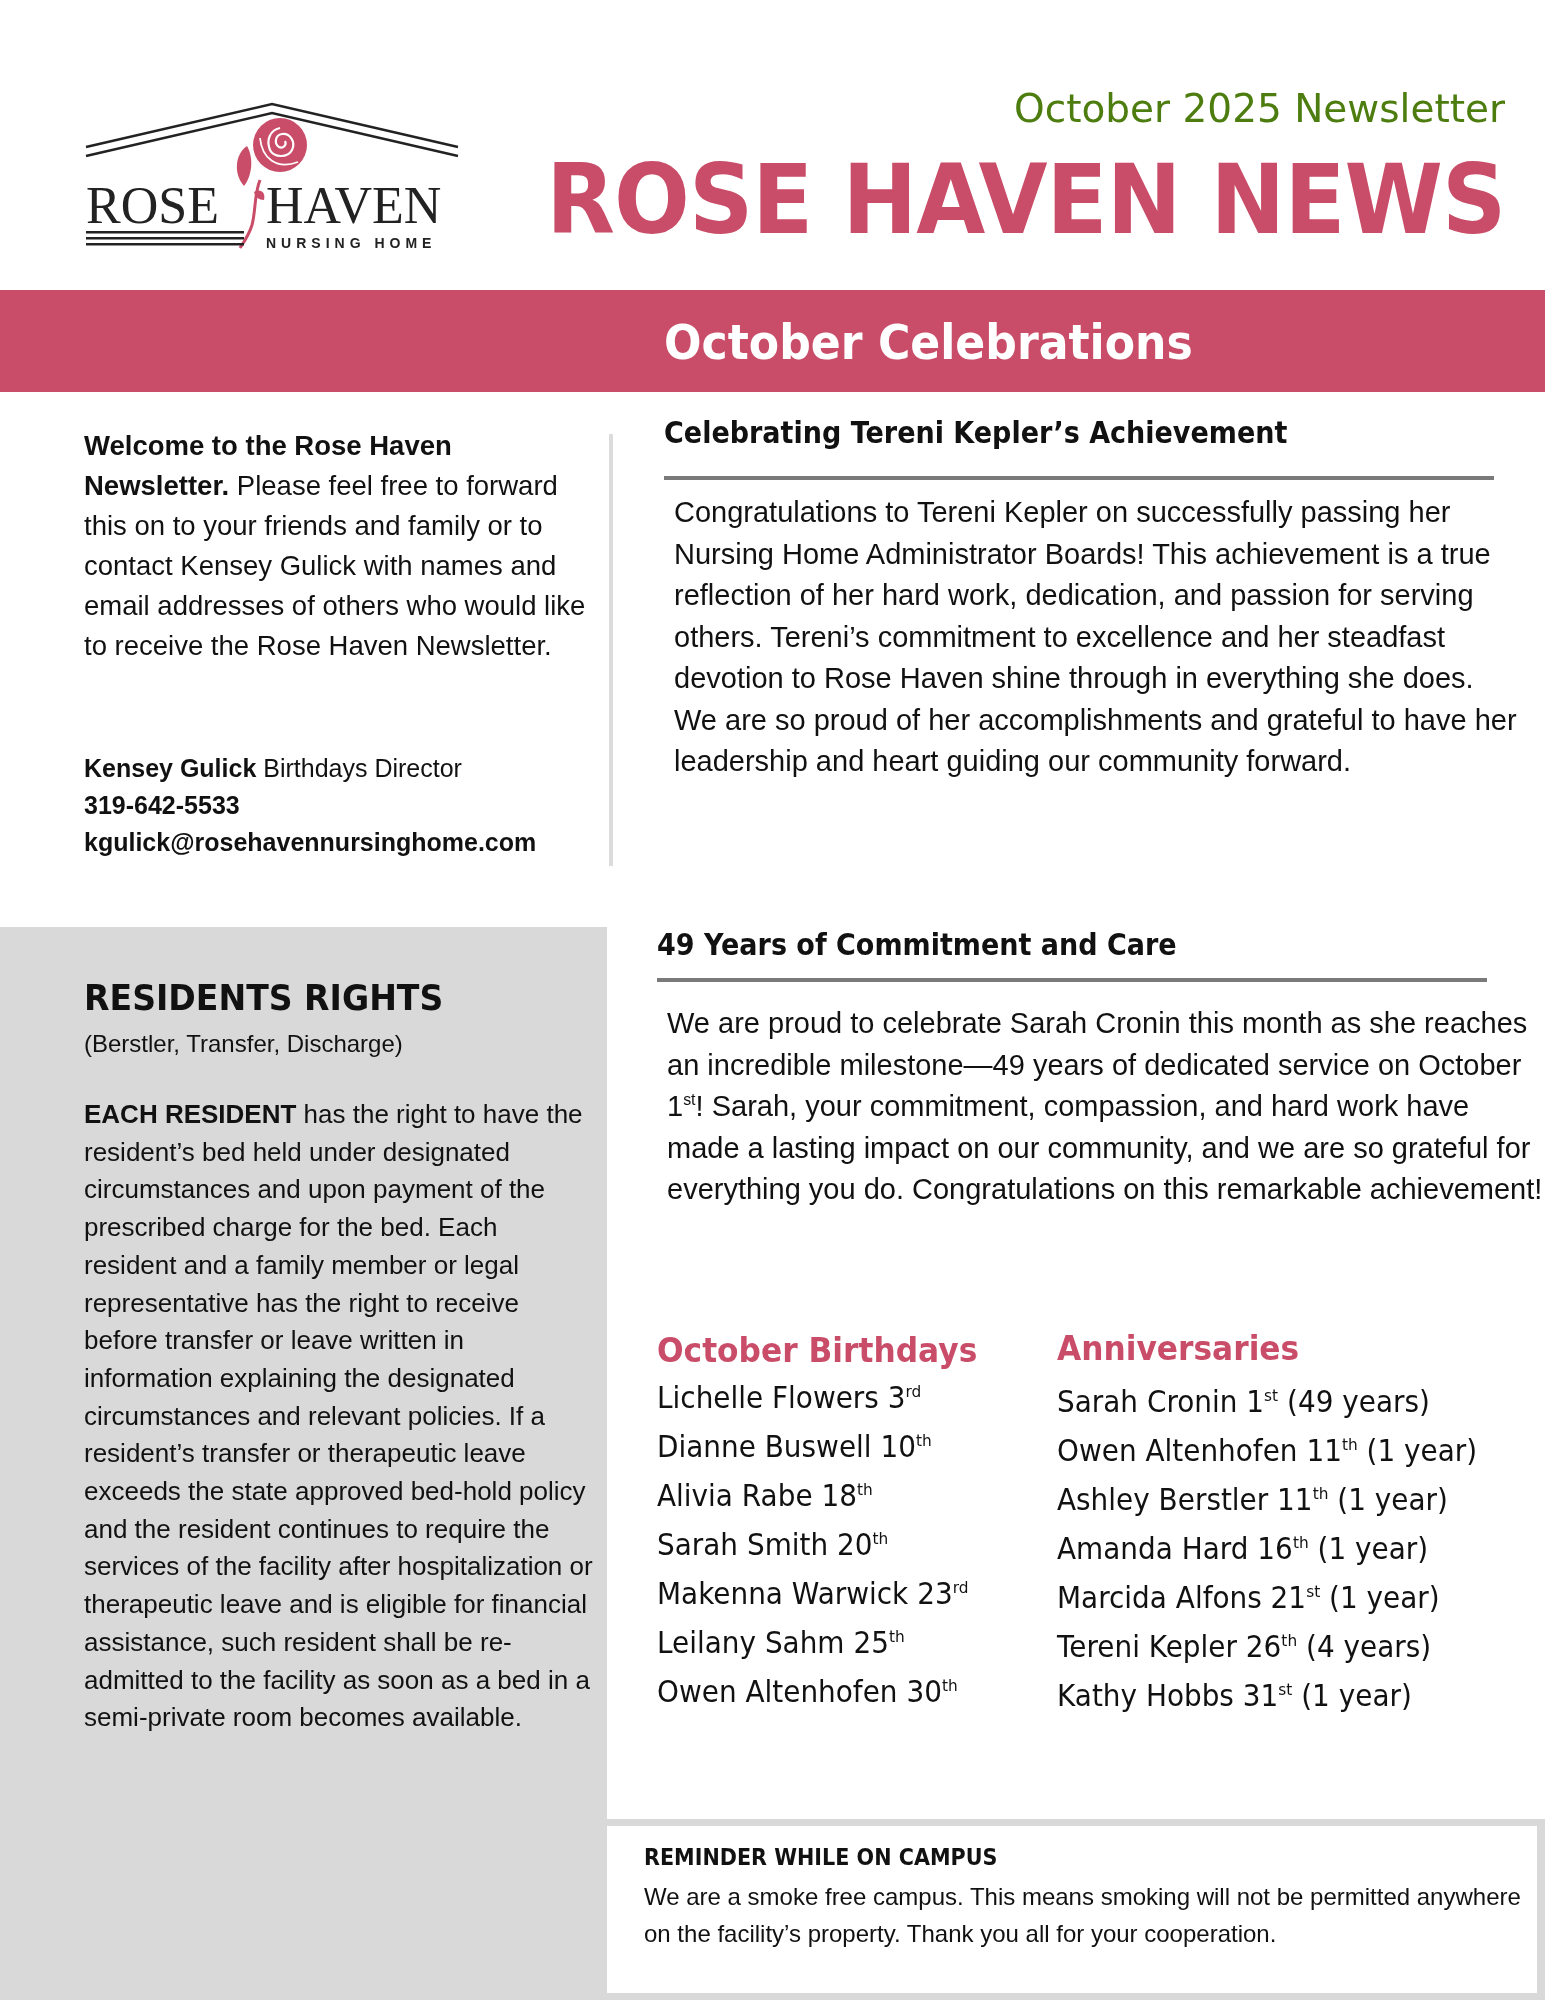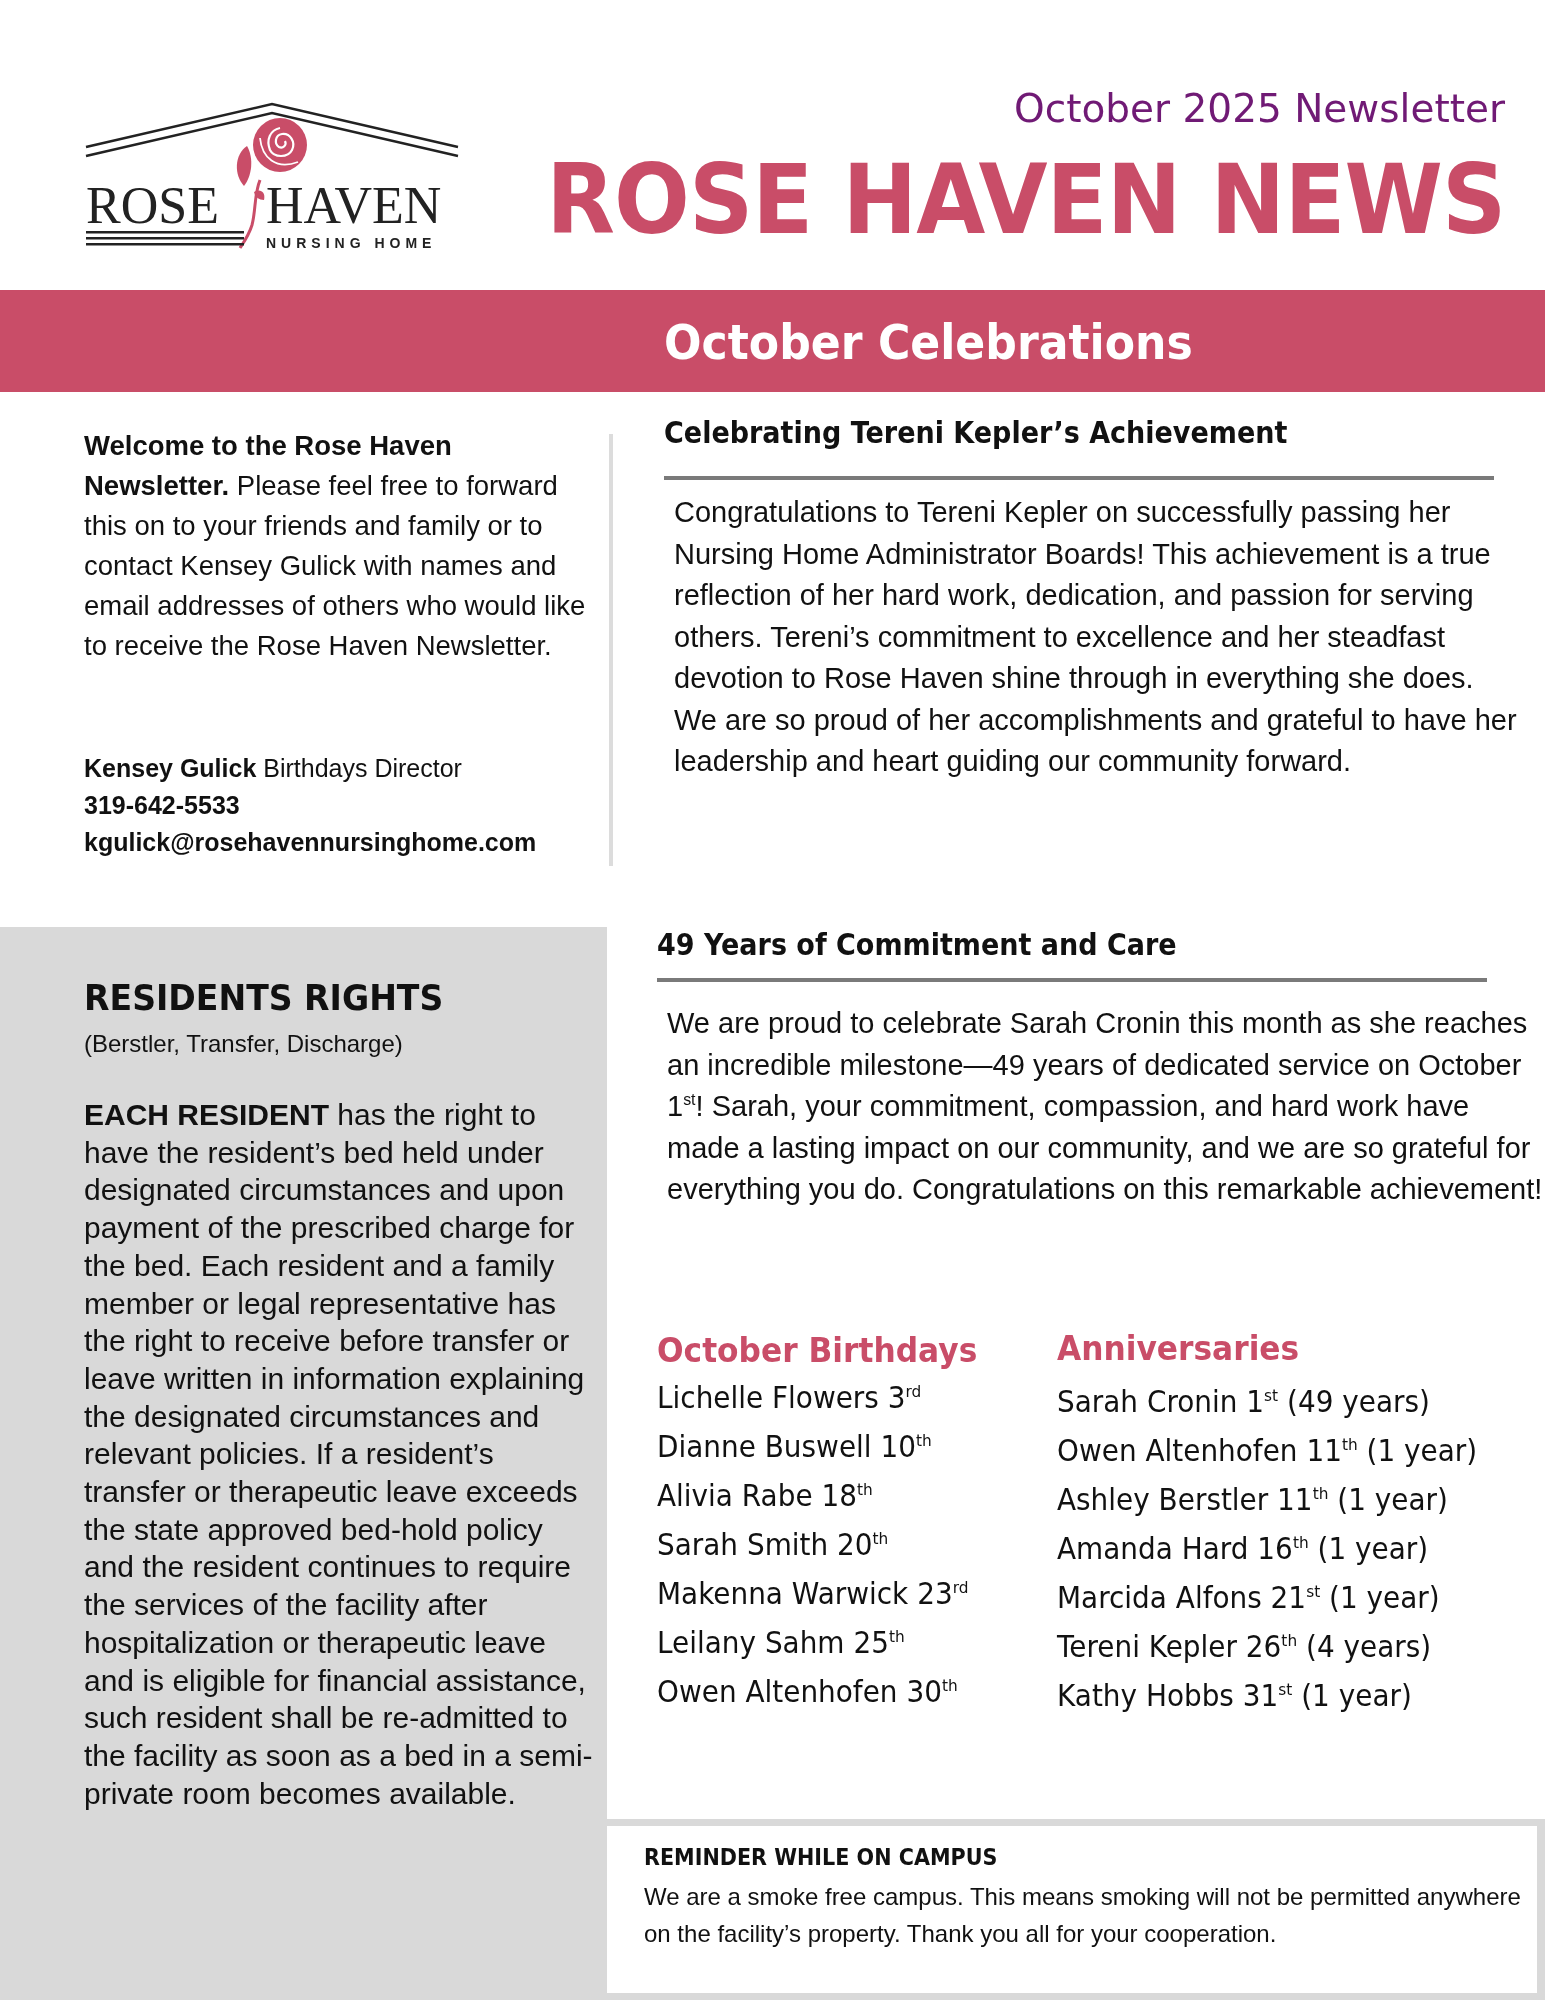--- a/index.html
+++ b/index.html
@@ -3,21 +3,21 @@
 <meta charset="utf-8">
 <style>
   * { box-sizing: border-box; margin: 0; padding: 0; }
   html, body { width: 1545px; height: 2000px; background: #ffffff; overflow: hidden; }
   body { position: relative; font-family: "Liberation Sans", "DejaVu Sans", sans-serif; color: #111111; }
 
   .abs { position: absolute; }
 
   
   .logo { left: 84px; top: 100px; width: 376px; height: 155px; }
-  .issue { right: 40px; top: 86px; font-size: 39px; color: #701a75; font-family: "DejaVu Sans", sans-serif; font-weight: normal; letter-spacing: 0px; white-space: nowrap; }
+  .issue { right: 40px; top: 86px; font-size: 39px; color: #4d7c0f; font-family: "DejaVu Sans", sans-serif; font-weight: normal; letter-spacing: 0px; white-space: nowrap; }
   .masthead { right: 40px; top: 152px; font-size: 96px; color: #c94d68; font-family: "DejaVu Sans", sans-serif; font-weight: bold; white-space: nowrap; letter-spacing: -1px; line-height: 1; transform: scaleX(0.93); transform-origin: right center; }
 
   
   .banner { left: 0; top: 290px; width: 1545px; height: 102px; background: #c94d68; }
   .banner-title { left: 664px; top: 318px; font-size: 48px; font-weight: bold; color: #ffffff; font-family: "DejaVu Sans", sans-serif; white-space: nowrap; transform: scaleX(0.92); transform-origin: left center; line-height: 1; }
 
   
   .welcome { left: 84px; top: 426px; width: 510px; font-size: 27.5px; line-height: 40px; font-family: "Liberation Sans", sans-serif; }
   .welcome b { font-weight: bold; }
   .contact { left: 84px; top: 750px; width: 520px; font-size: 25px; line-height: 37px; }
@@ -45,21 +45,21 @@
   .list-item { transform: scaleX(0.93); transform-origin: left center; }
   .bday-head { left: 657px; top: 1333px; }
   .bday-list { left: 657px; top: 1373px; }
   .anniv-head { left: 1057px; top: 1331px; }
   .anniv-list { left: 1057px; top: 1377px; }
 
   
   .grey-panel { left: 0; top: 927px; width: 607px; height: 1073px; background: #d9d9d9; }
   .rr-title { left: 84px; top: 980px; font-size: 36px; font-weight: bold; font-family: "DejaVu Sans", sans-serif; white-space: nowrap; line-height: 1; transform: scaleX(0.92); transform-origin: left center; }
   .rr-sub { left: 84px; top: 1028px; font-size: 24px; line-height: 32px; font-family: "Liberation Sans", sans-serif; }
-  .rr-body { left: 84px; top: 1096px; width: 510px; font-size: 30px; line-height: 37.7px; font-family: "Liberation Sans", sans-serif; }
+  .rr-body { left: 84px; top: 1096px; width: 510px; font-size: 26px; line-height: 37.7px; font-family: "Liberation Sans", sans-serif; }
   .rr-body b { font-weight: bold; }
 
   
   .reminder-frame { left: 607px; top: 1819px; width: 938px; height: 181px; background: #d9d9d9; }
   .reminder-box { left: 607px; top: 1826px; width: 930px; height: 167px; background: #ffffff; }
   .rem-title { left: 644px; top: 1846px; font-size: 23px; font-weight: bold; font-family: "DejaVu Sans", sans-serif; white-space: nowrap; line-height: 1; transform: scaleX(0.9); transform-origin: left center; }
   .rem-body { left: 644px; top: 1878px; width: 890px; font-size: 24px; line-height: 37px; font-family: "Liberation Sans", sans-serif; }
 </style>
 </head>
 <body>

